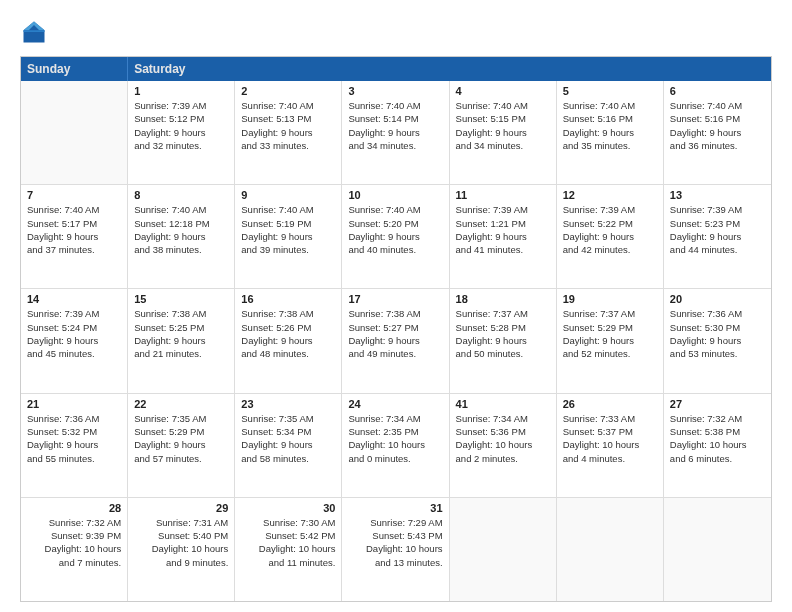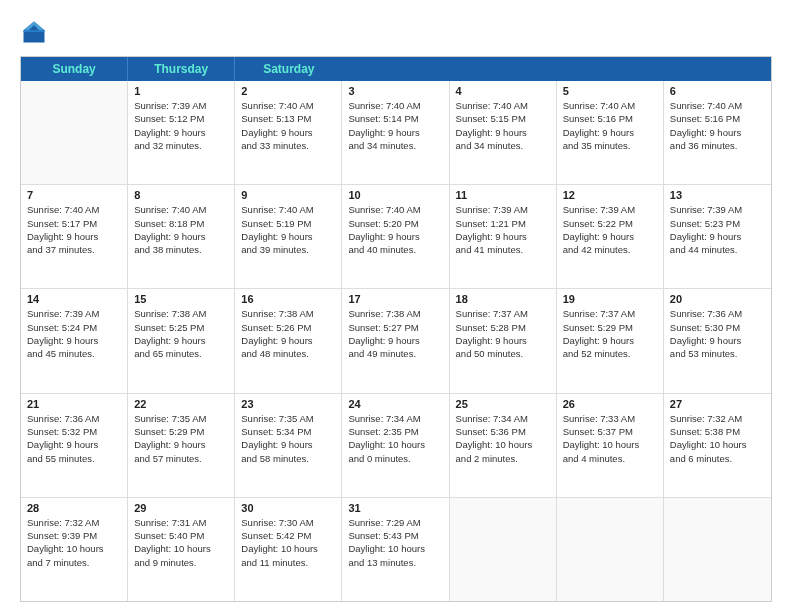--- a/index.html
+++ b/index.html
@@ -58,40 +58,40 @@
       display: flex;
       flex-direction: column;
       border: 1px solid #ccc;
     }
     .cal-header-row {
       display: grid;
       grid-template-columns: repeat(7, 1fr);
       background: #1a5fa8;
     }
     .cal-header-cell {
-      color: #5eead4;
+      color: #e5e5e5;
       font-size: 12px;
       font-weight: bold;
       padding: 5px 6px;
-      text-align: center;
+      text-align: left;
       border-right: 1px solid #3a7fc8;
     }
     .cal-header-cell:last-child { border-right: none; }
     .cal-body {
       flex: 1;
       display: flex;
       flex-direction: column;
     }
     .cal-row {
       display: grid;
       grid-template-columns: repeat(7, 1fr);
       flex: 1;
       border-bottom: 1px solid #ddd;
     }
-    .cal-row:last-child { border-bottom: none; }
+    .cal-row:last-child { border-bottom: none; text-align: right; }
     .cal-cell {
       padding: 4px 6px;
       border-right: 1px solid #ddd;
       font-size: 9.5px;
       color: #333;
       vertical-align: top;
       min-height: 0;
     }
     .cal-cell:last-child { border-right: none; }
     .cal-cell.empty { background: #f9f9f9; }
@@ -125,21 +125,20 @@
     </div>
     <div class="title-block">
       <h1></h1>
       <h2></h2>
     </div>
   </div>
 
   <div class="calendar">
     <div class="cal-header-row">
     <div class="cal-header-cell">Sunday</div>
-        <div class="cal-header-cell">Thursday</div>
         <div class="cal-header-cell">Saturday</div>
       </div>
     <div class="cal-body">
     <div class="cal-row">
           <div class="cal-cell empty"></div>
           <div class="cal-cell">
             <span class="day-num">1</span>
             <span class="cell-line">Sunrise: 7:39 AM</span>
             <span class="cell-line">Sunset: 5:12 PM</span>
             <span class="cell-line">Daylight: 9 hours</span>
@@ -185,21 +184,21 @@
           <div class="cal-cell">
             <span class="day-num">7</span>
             <span class="cell-line">Sunrise: 7:40 AM</span>
             <span class="cell-line">Sunset: 5:17 PM</span>
             <span class="cell-line">Daylight: 9 hours</span>
             <span class="cell-line">and 37 minutes.</span>
           </div>
           <div class="cal-cell">
             <span class="day-num">8</span>
             <span class="cell-line">Sunrise: 7:40 AM</span>
-            <span class="cell-line">Sunset: 8:18 PM</span>
+            <span class="cell-line">Sunset: 12:18 PM</span>
             <span class="cell-line">Daylight: 9 hours</span>
             <span class="cell-line">and 38 minutes.</span>
           </div>
           <div class="cal-cell">
             <span class="day-num">9</span>
             <span class="cell-line">Sunrise: 7:40 AM</span>
             <span class="cell-line">Sunset: 5:19 PM</span>
             <span class="cell-line">Daylight: 9 hours</span>
             <span class="cell-line">and 39 minutes.</span>
           </div>
@@ -238,21 +237,21 @@
             <span class="cell-line">Sunrise: 7:39 AM</span>
             <span class="cell-line">Sunset: 5:24 PM</span>
             <span class="cell-line">Daylight: 9 hours</span>
             <span class="cell-line">and 45 minutes.</span>
           </div>
           <div class="cal-cell">
             <span class="day-num">15</span>
             <span class="cell-line">Sunrise: 7:38 AM</span>
             <span class="cell-line">Sunset: 5:25 PM</span>
             <span class="cell-line">Daylight: 9 hours</span>
-            <span class="cell-line">and 65 minutes.</span>
+            <span class="cell-line">and 21 minutes.</span>
           </div>
           <div class="cal-cell">
             <span class="day-num">16</span>
             <span class="cell-line">Sunrise: 7:38 AM</span>
             <span class="cell-line">Sunset: 5:26 PM</span>
             <span class="cell-line">Daylight: 9 hours</span>
             <span class="cell-line">and 48 minutes.</span>
           </div>
           <div class="cal-cell">
             <span class="day-num">17</span>
@@ -306,21 +305,21 @@
             <span class="cell-line">and 58 minutes.</span>
           </div>
           <div class="cal-cell">
             <span class="day-num">24</span>
             <span class="cell-line">Sunrise: 7:34 AM</span>
             <span class="cell-line">Sunset: 2:35 PM</span>
             <span class="cell-line">Daylight: 10 hours</span>
             <span class="cell-line">and 0 minutes.</span>
           </div>
           <div class="cal-cell">
-            <span class="day-num">25</span>
+            <span class="day-num">41</span>
             <span class="cell-line">Sunrise: 7:34 AM</span>
             <span class="cell-line">Sunset: 5:36 PM</span>
             <span class="cell-line">Daylight: 10 hours</span>
             <span class="cell-line">and 2 minutes.</span>
           </div>
           <div class="cal-cell">
             <span class="day-num">26</span>
             <span class="cell-line">Sunrise: 7:33 AM</span>
             <span class="cell-line">Sunset: 5:37 PM</span>
             <span class="cell-line">Daylight: 10 hours</span>

